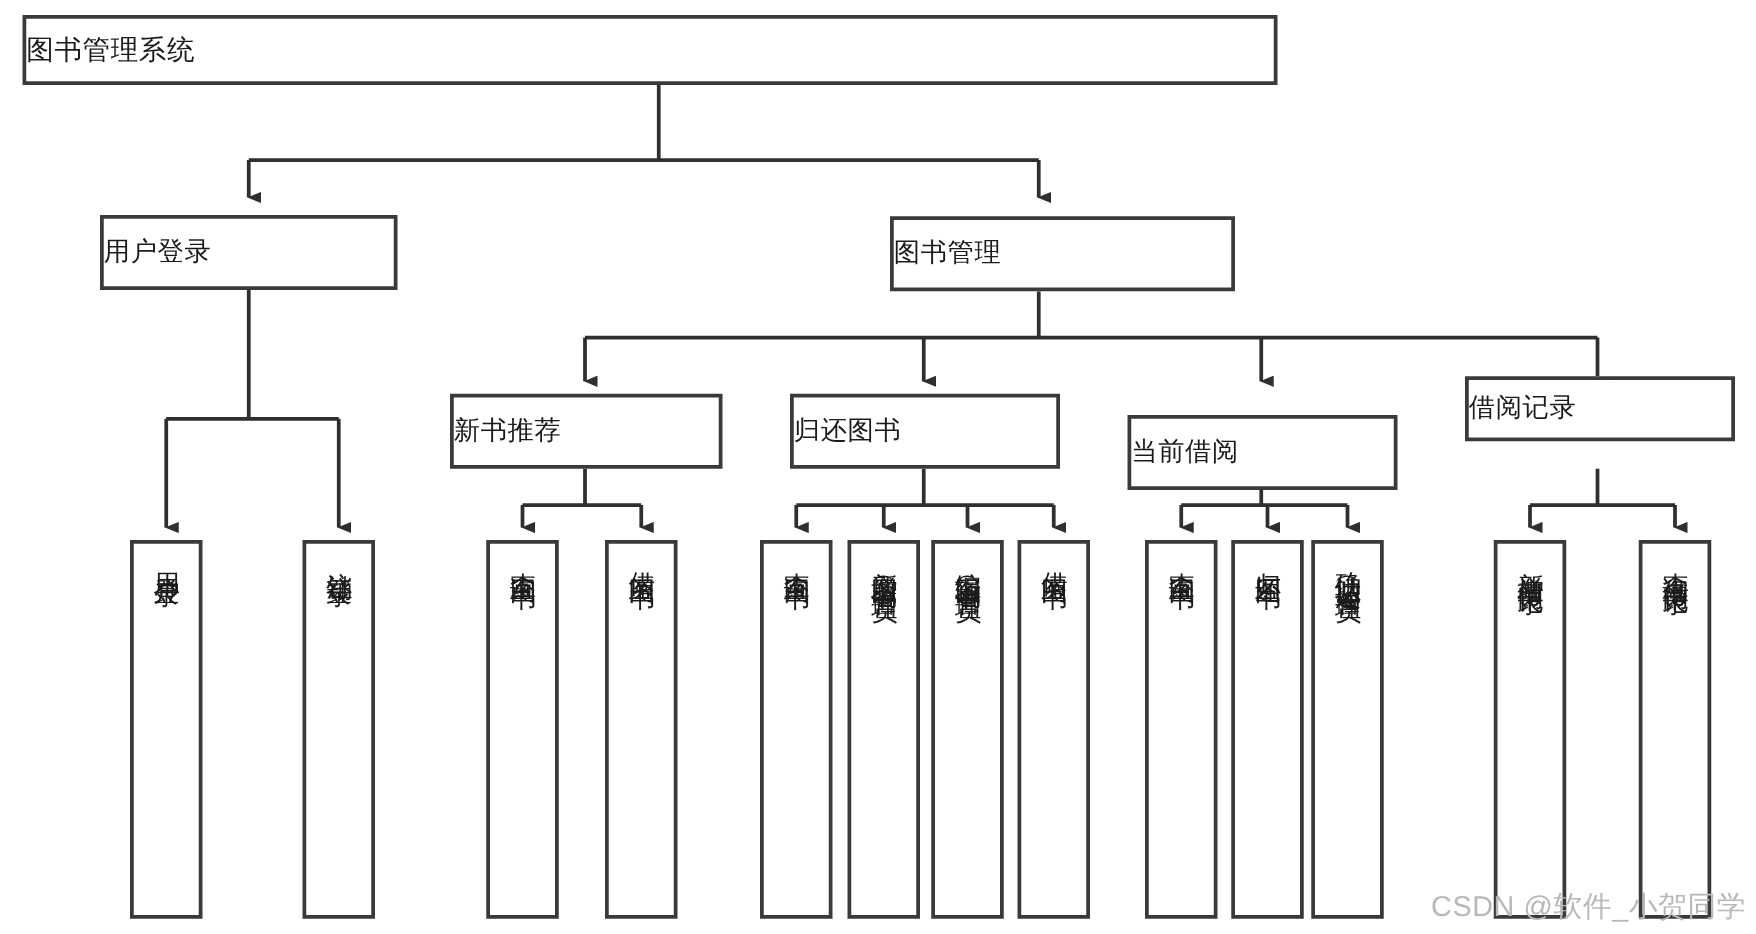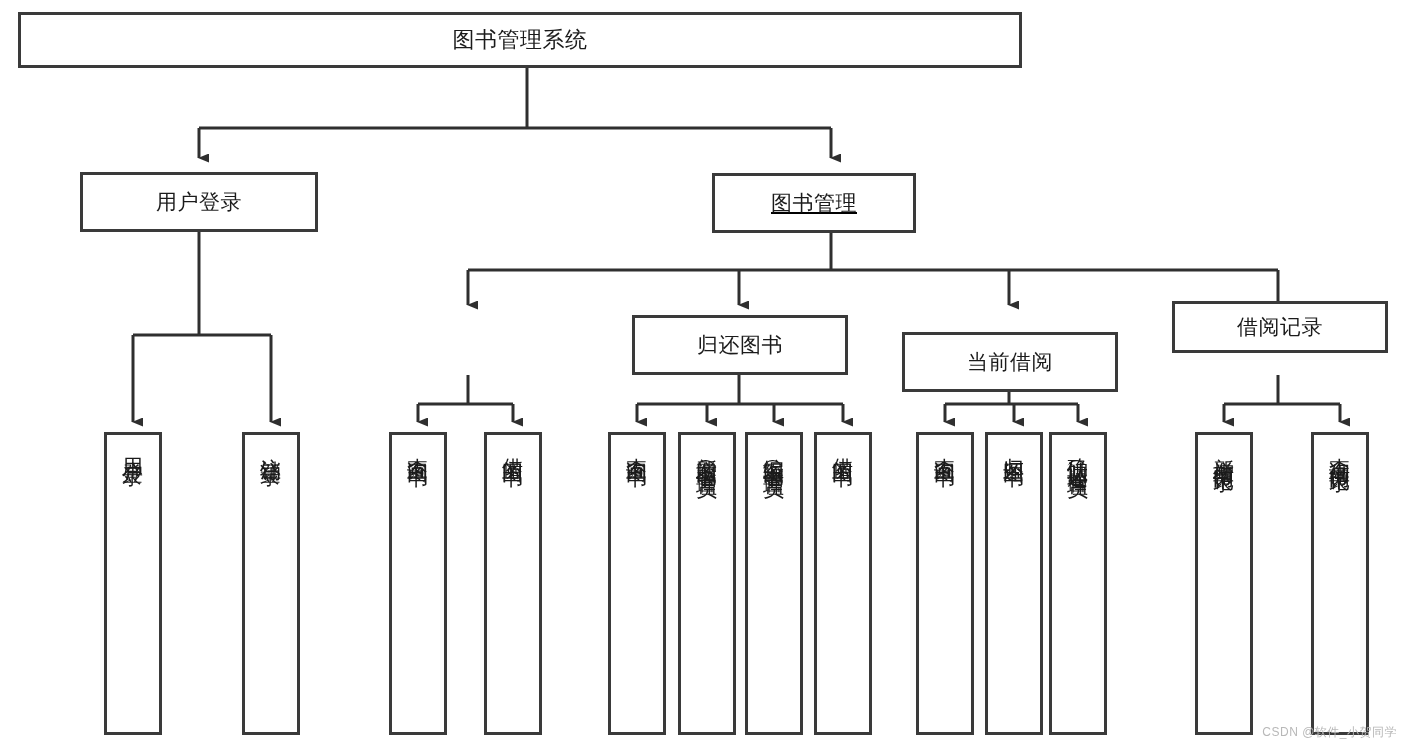--- a/index.html
+++ b/index.html
@@ -24,21 +24,20 @@
     width: 1405px;
     height: 747px;
   }
   .node-box {
     position: absolute;
     box-sizing: border-box;
     border: 3px solid #3a3a3a;
     background: #ffffff;
     display: flex;
     align-items: center;
-    justify-content: center;
     z-index: 2;
   }
   .node-label {
     color: #1b1b1b;
     font-size: 21px;
     line-height: 1.18;
     letter-spacing: 0.5px;
     white-space: nowrap;
   }
   .node-box.vertical {
@@ -55,21 +54,21 @@
     white-space: nowrap;
   }
   #root-node .node-label {
     font-size: 22px;
   }
   #watermark {
     position: absolute;
     right: 8px;
     bottom: 6px;
     color: #b8b8b8;
-    font-size: 12px;
+    font-size: 23px;
     letter-spacing: 0.5px;
     z-index: 3;
     white-space: nowrap;
   }
 </style>
 </head>
 <body>
 
 <div id="diagram-root">
 
@@ -123,24 +122,27 @@
     </g>
   </svg>
 
   <div class="node-box" id="root-node" style="left:18px; top:12px; width:1004px; height:56px;">
     <span class="node-label">图书管理系统</span>
   </div>
 
   <div class="node-box" style="left:80px; top:172px; width:238px; height:60px;">
     <span class="node-label">用户登录</span>
   </div>
-  <div class="node-box" style="left:712px; top:173px; width:204px; height:60px;text-decoration:underline;">
+  <div class="node-box" style="left:712px; top:173px; width:276px; height:60px;">
     <span class="node-label">图书管理</span>
   </div>
 
+  <div class="node-box" style="left:360px; top:315px; width:218px; height:60px;">
+    <span class="node-label">新书推荐</span>
+  </div>
   <div class="node-box" style="left:632px; top:315px; width:216px; height:60px;">
     <span class="node-label">归还图书</span>
   </div>
   <div class="node-box" style="left:902px; top:315px; width:216px; height:60px;margin-top:17px;">
     <span class="node-label">当前借阅</span>
   </div>
   <div class="node-box" style="left:1172px; top:301px; width:216px; height:52px;">
     <span class="node-label">借阅记录</span>
   </div>
 

